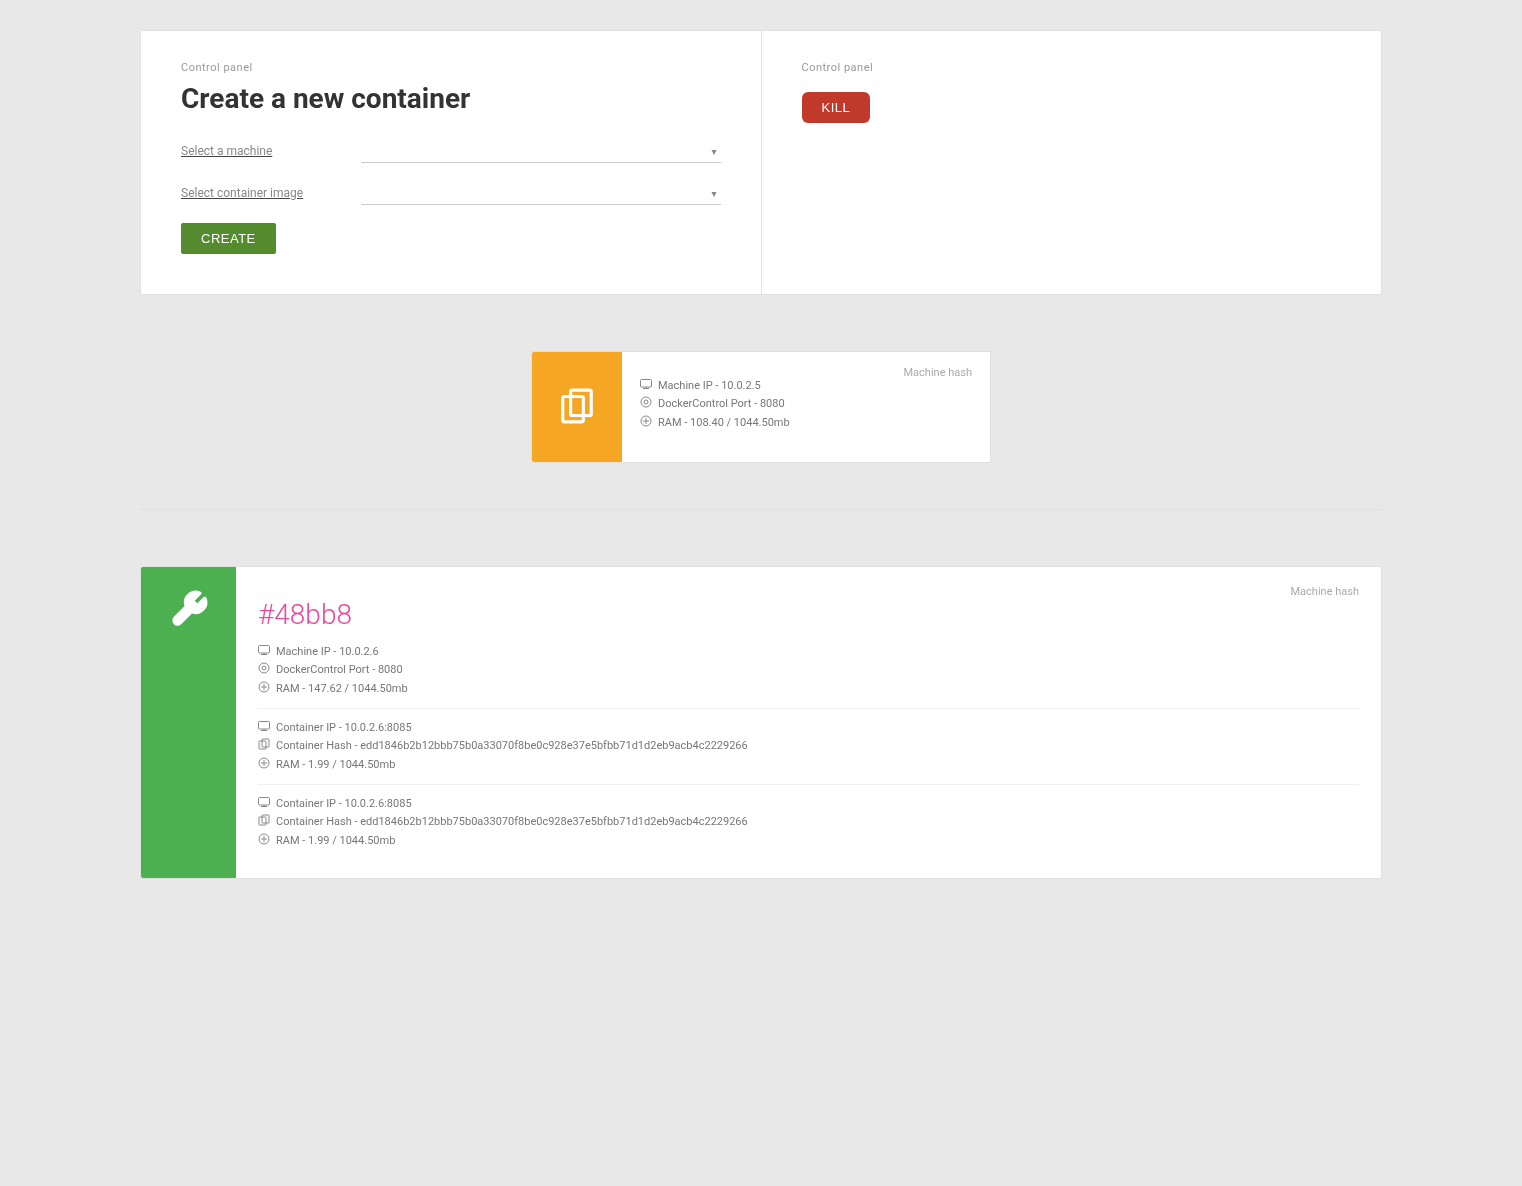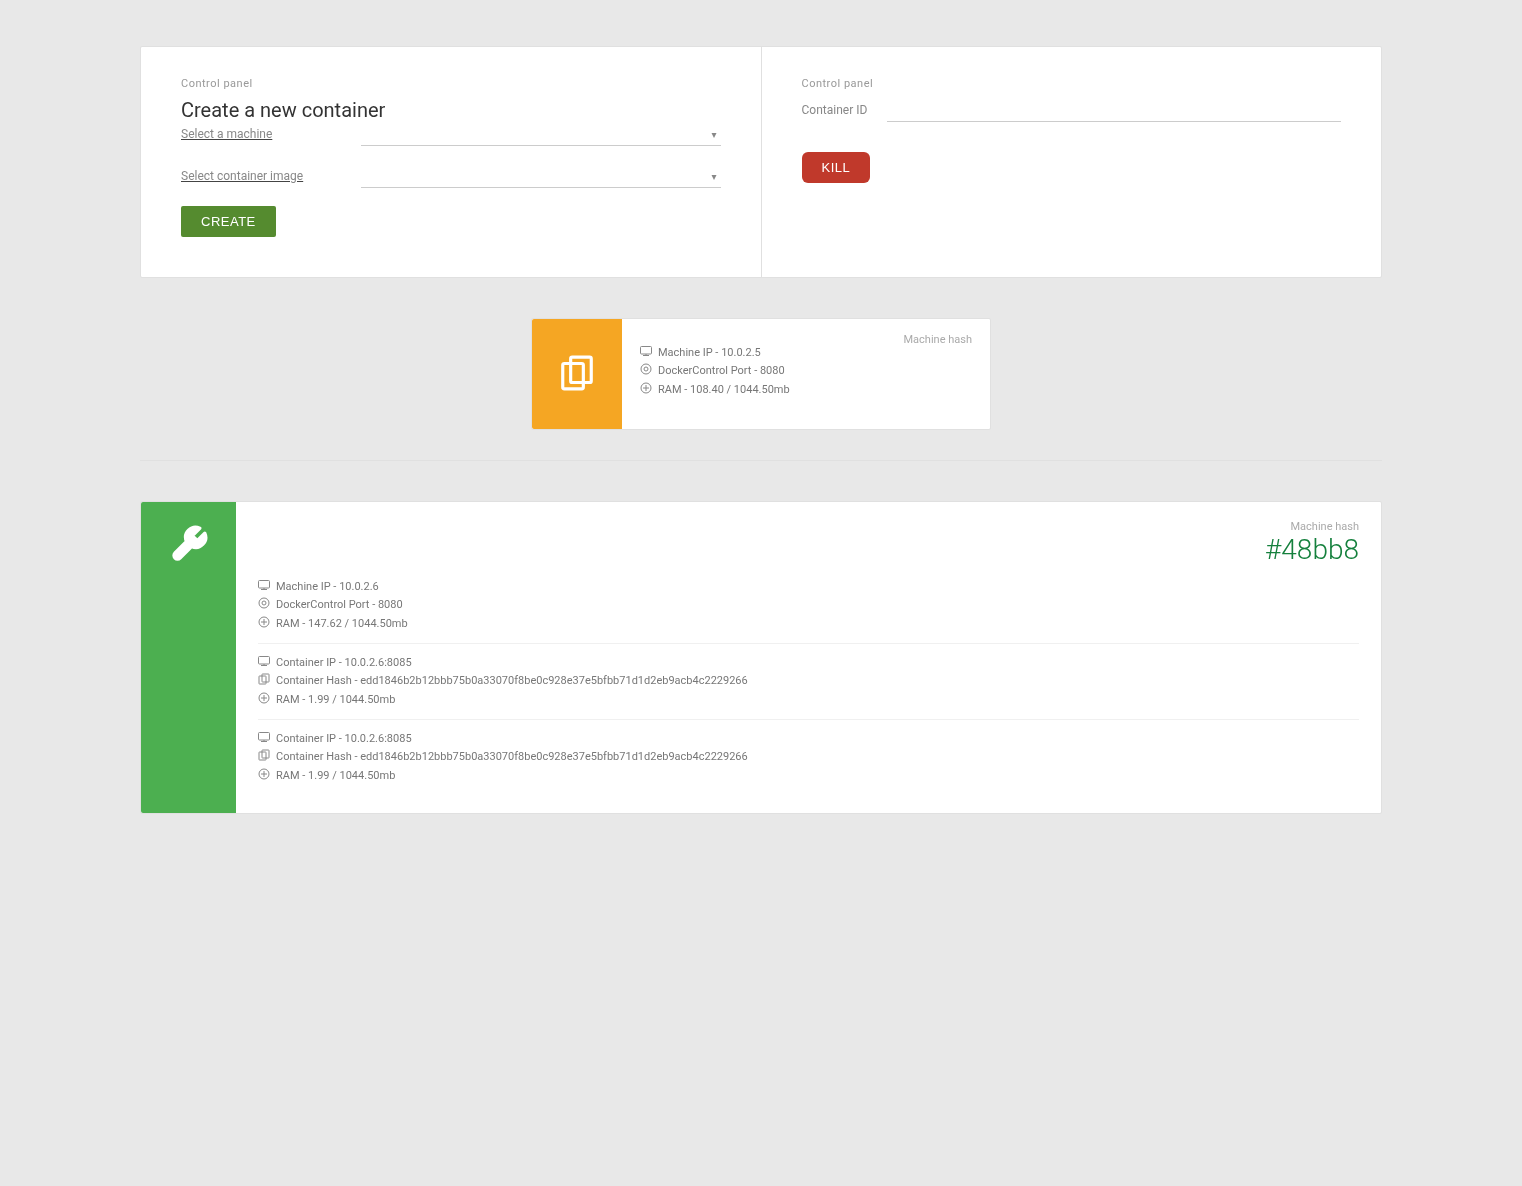--- a/index.html
+++ b/index.html
@@ -6,24 +6,24 @@
     body {
       background: #e8e8e8;
       font-family: 'Roboto', Arial, sans-serif;
       font-size: 13px;
       color: #444;
       min-height: 1186px;
       width: 1522px;
     }
 
     .page-wrapper {
-      padding: 46px 140px;
+      padding: 30px 140px;
       display: flex;
       flex-direction: column;
-      gap: 30px;
+      gap: 46px;
     }
 
     
     .top-card {
       background: #fff;
       display: flex;
       flex-direction: row;
       border: 1px solid #e0e0e0;
       border-radius: 2px;
     }
@@ -40,23 +40,24 @@
     }
 
     .control-panel-label {
       font-size: 11px;
       color: #999;
       margin-bottom: 8px;
       letter-spacing: 0.5px;
     }
 
     .section-title {
-      font-size: 20px;
-      font-weight: 400;
+      font-size: 28px;
+      font-weight: 700;
       color: #333;
+      margin-bottom: 24px;
     }
 
     .form-group {
       display: flex;
       align-items: center;
       margin-bottom: 18px;
       text-decoration: underline;
     }
 
     .form-label {
@@ -244,22 +245,22 @@
 
     .machine-hash-label-lg {
       font-size: 11px;
       color: #aaa;
       text-align: right;
     }
 
     .machine-hash-value-lg {
       font-size: 28px;
       font-weight: 300;
-      color: #15803d;
-      text-align: right;
+      color: #ec4899;
+      text-align: left;
       margin-bottom: 14px;
     }
 
     .divider {
       border: none;
       border-top: 1px solid #f0f0f0;
       margin: 12px 0;
     }
 
     .container-info-block {
@@ -297,24 +298,20 @@
         </div>
       </div>
 
 
       <button class="btn-create">CREATE</button>
     </div>
 
     <div class="top-card-right">
       <div class="control-panel-label">Control panel</div>
 
-      <div class="kill-form-group">
-        <div class="kill-form-label">Container ID</div>
-        <input class="kill-input" type="text" placeholder="" value="" style="">
-      </div>
 
       <button class="btn-kill">KILL</button>
     </div>
   </div>
 
   <div style="display:flex; justify-content:center; margin: 10px 0;">
     <div class="machine-card-small">
 
       <div class="machine-icon-orange">
         <span>

